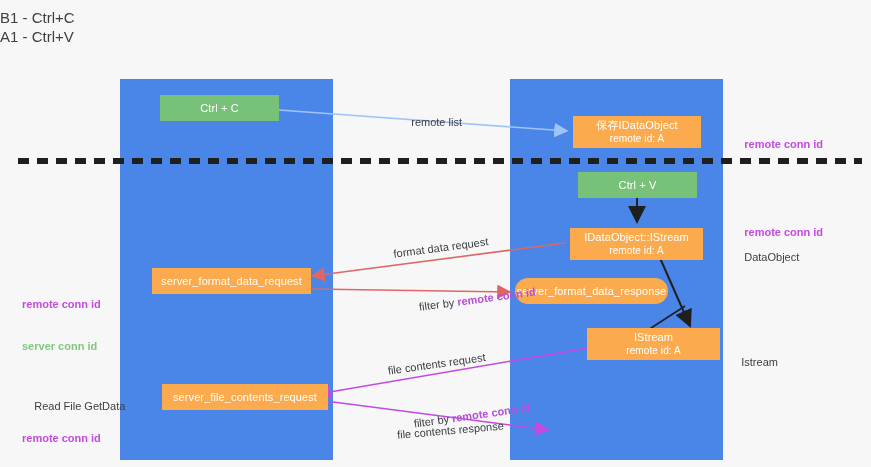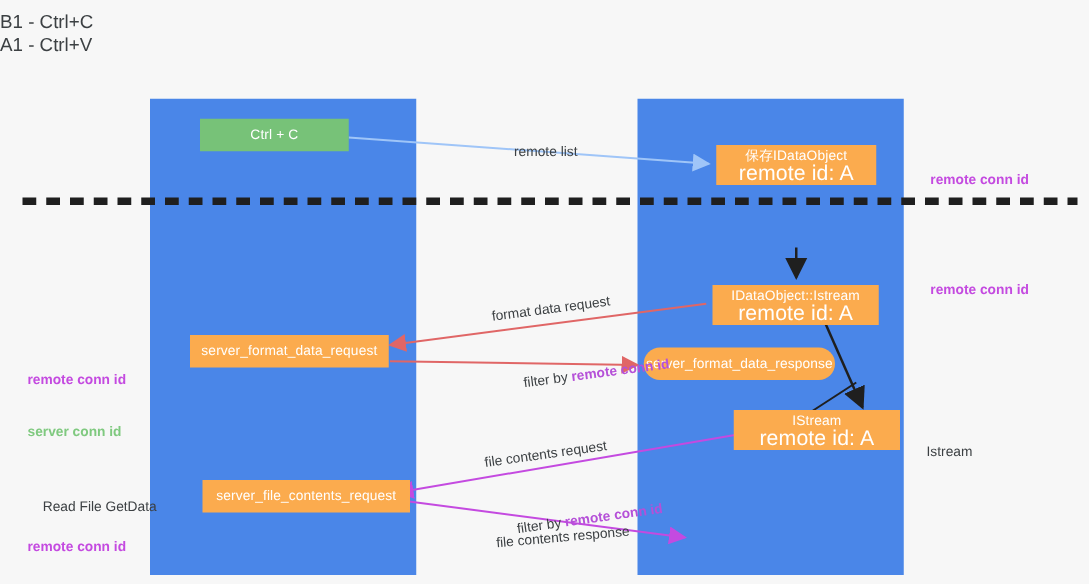--- a/index.html
+++ b/index.html
@@ -67,21 +67,21 @@
     justify-content: center;
     text-align: center;
     color: #ffffff;
     font-size: 11px;
     line-height: 13px;
     letter-spacing: .1px;
     white-space: pre;
   }
   .node.green { background: #77c278; }
   .node.orange { background: #fbab4e; }
-  .node .ln2 { font-size: 17px; }
+  .node .ln2 { font-size: 10px; }
 
   
   .edge-label {
     position: absolute;
     font-size: 11px;
     line-height: 14px;
     color: #3c4043;
     white-space: pre;
     transform-origin: left top;
   }
@@ -155,23 +155,26 @@
 
   <div class="node green" style="left:160px; top:95px; width:119px; height:26px;">
     <span>Ctrl + C</span>
   </div>
 
   <div class="node orange" style="left:573px; top:116px; width:128px; height:32px;">
     <span>保存IDataObject</span>
     <span class="ln2">remote id: A</span>
   </div>
 
+  <div class="node green" style="left:578px; top:172px; width:119px; height:26px;">
+    <span>Ctrl + V</span>
+  </div>
 
   <div class="node orange" style="left:570px; top:228px; width:133px; height:32px;">
-    <span>IDataObject::Istream</span>
+    <span>IDataObject::IStream</span>
     <span class="ln2">remote id: A</span>
   </div>
 
   <div class="node orange" style="left:152px; top:268px; width:159px; height:26px;">
     <span>server_format_data_request</span>
   </div>
 
   <div class="node orange" style="left:515px; top:278px; width:153px; height:26px;border-radius:13px;">
     <span>server_format_data_response</span>
   </div>
@@ -213,20 +216,23 @@
   </div>
 
   <div class="side c-remote" style="left:732px; top:123px;">
     <span>remote conn id</span>
   </div>
 
   <div class="side c-remote" style="left:732px; top:211px;">
     <span>remote conn id</span>
   </div>
 
+  <div class="side plain" style="left:732px; top:236px;">
+    <span>DataObject</span>
+  </div>
 
   <div class="side plain" style="left:729px; top:341px;">
     <span>Istream</span>
   </div>
 
 
   <div class="side" style="left:22px; top:269px;">
     <div class="c-remote">remote conn id</div>
     <div class="c-server">server conn id</div>
   </div>

